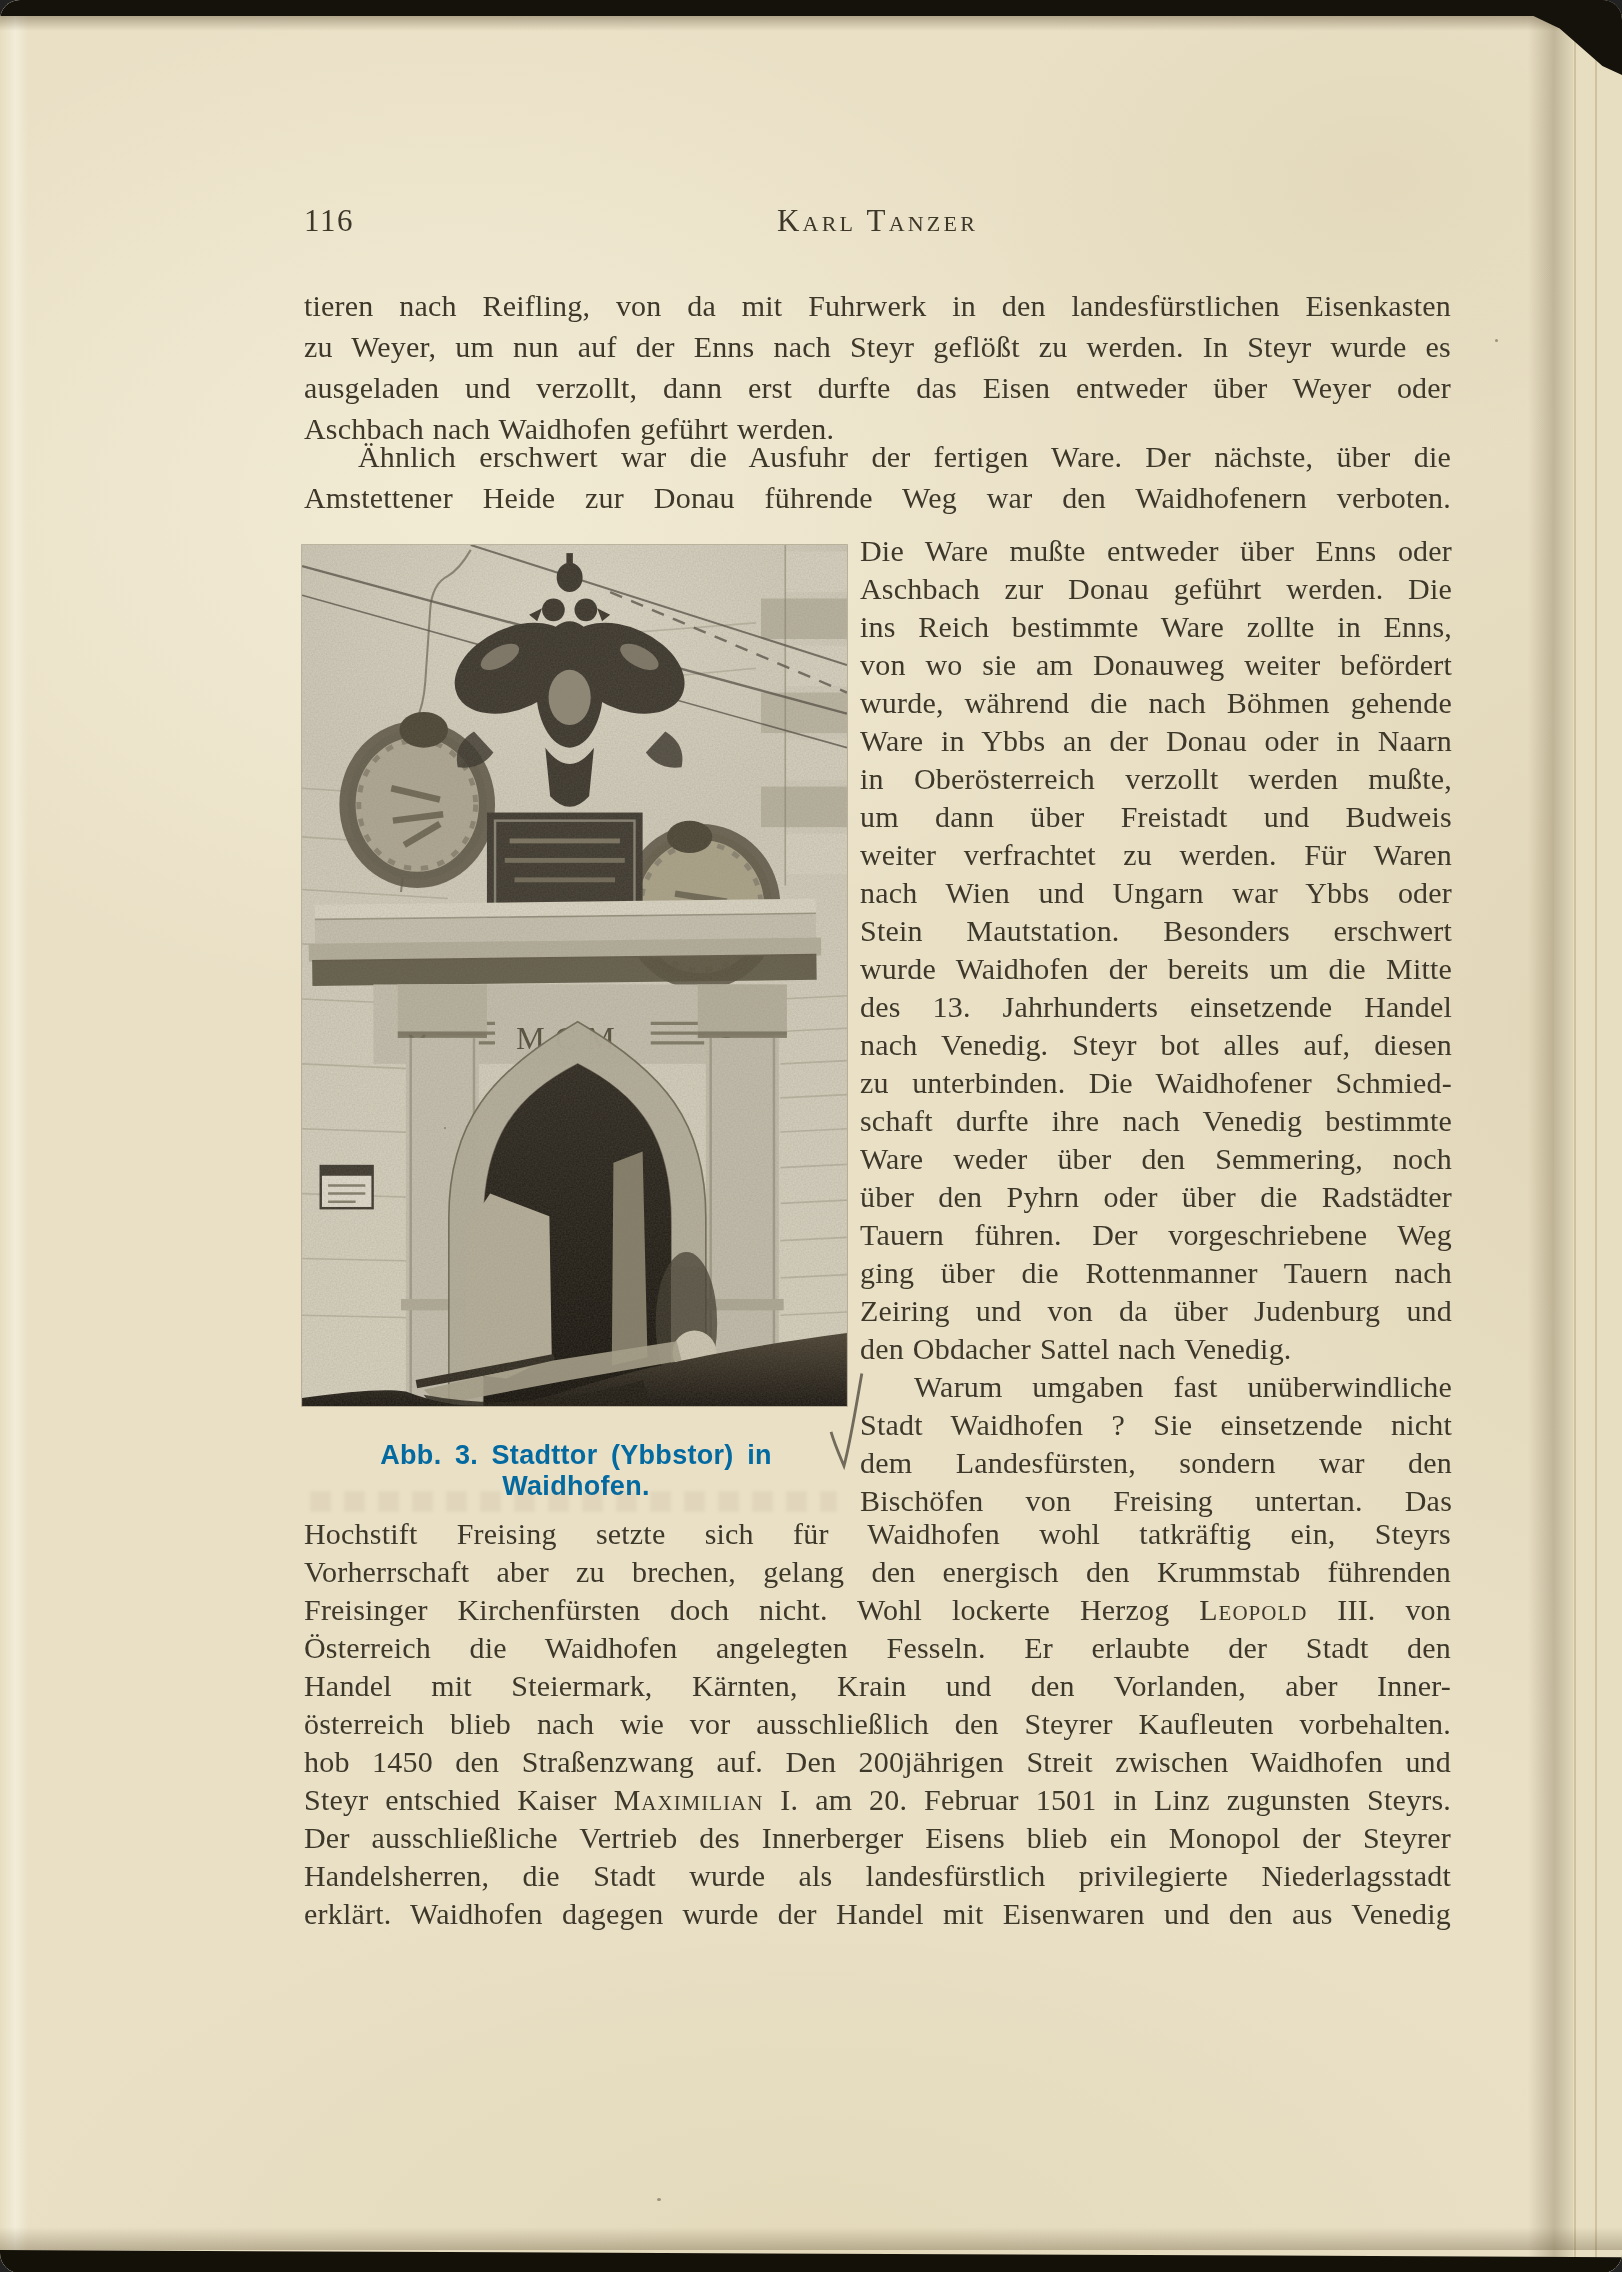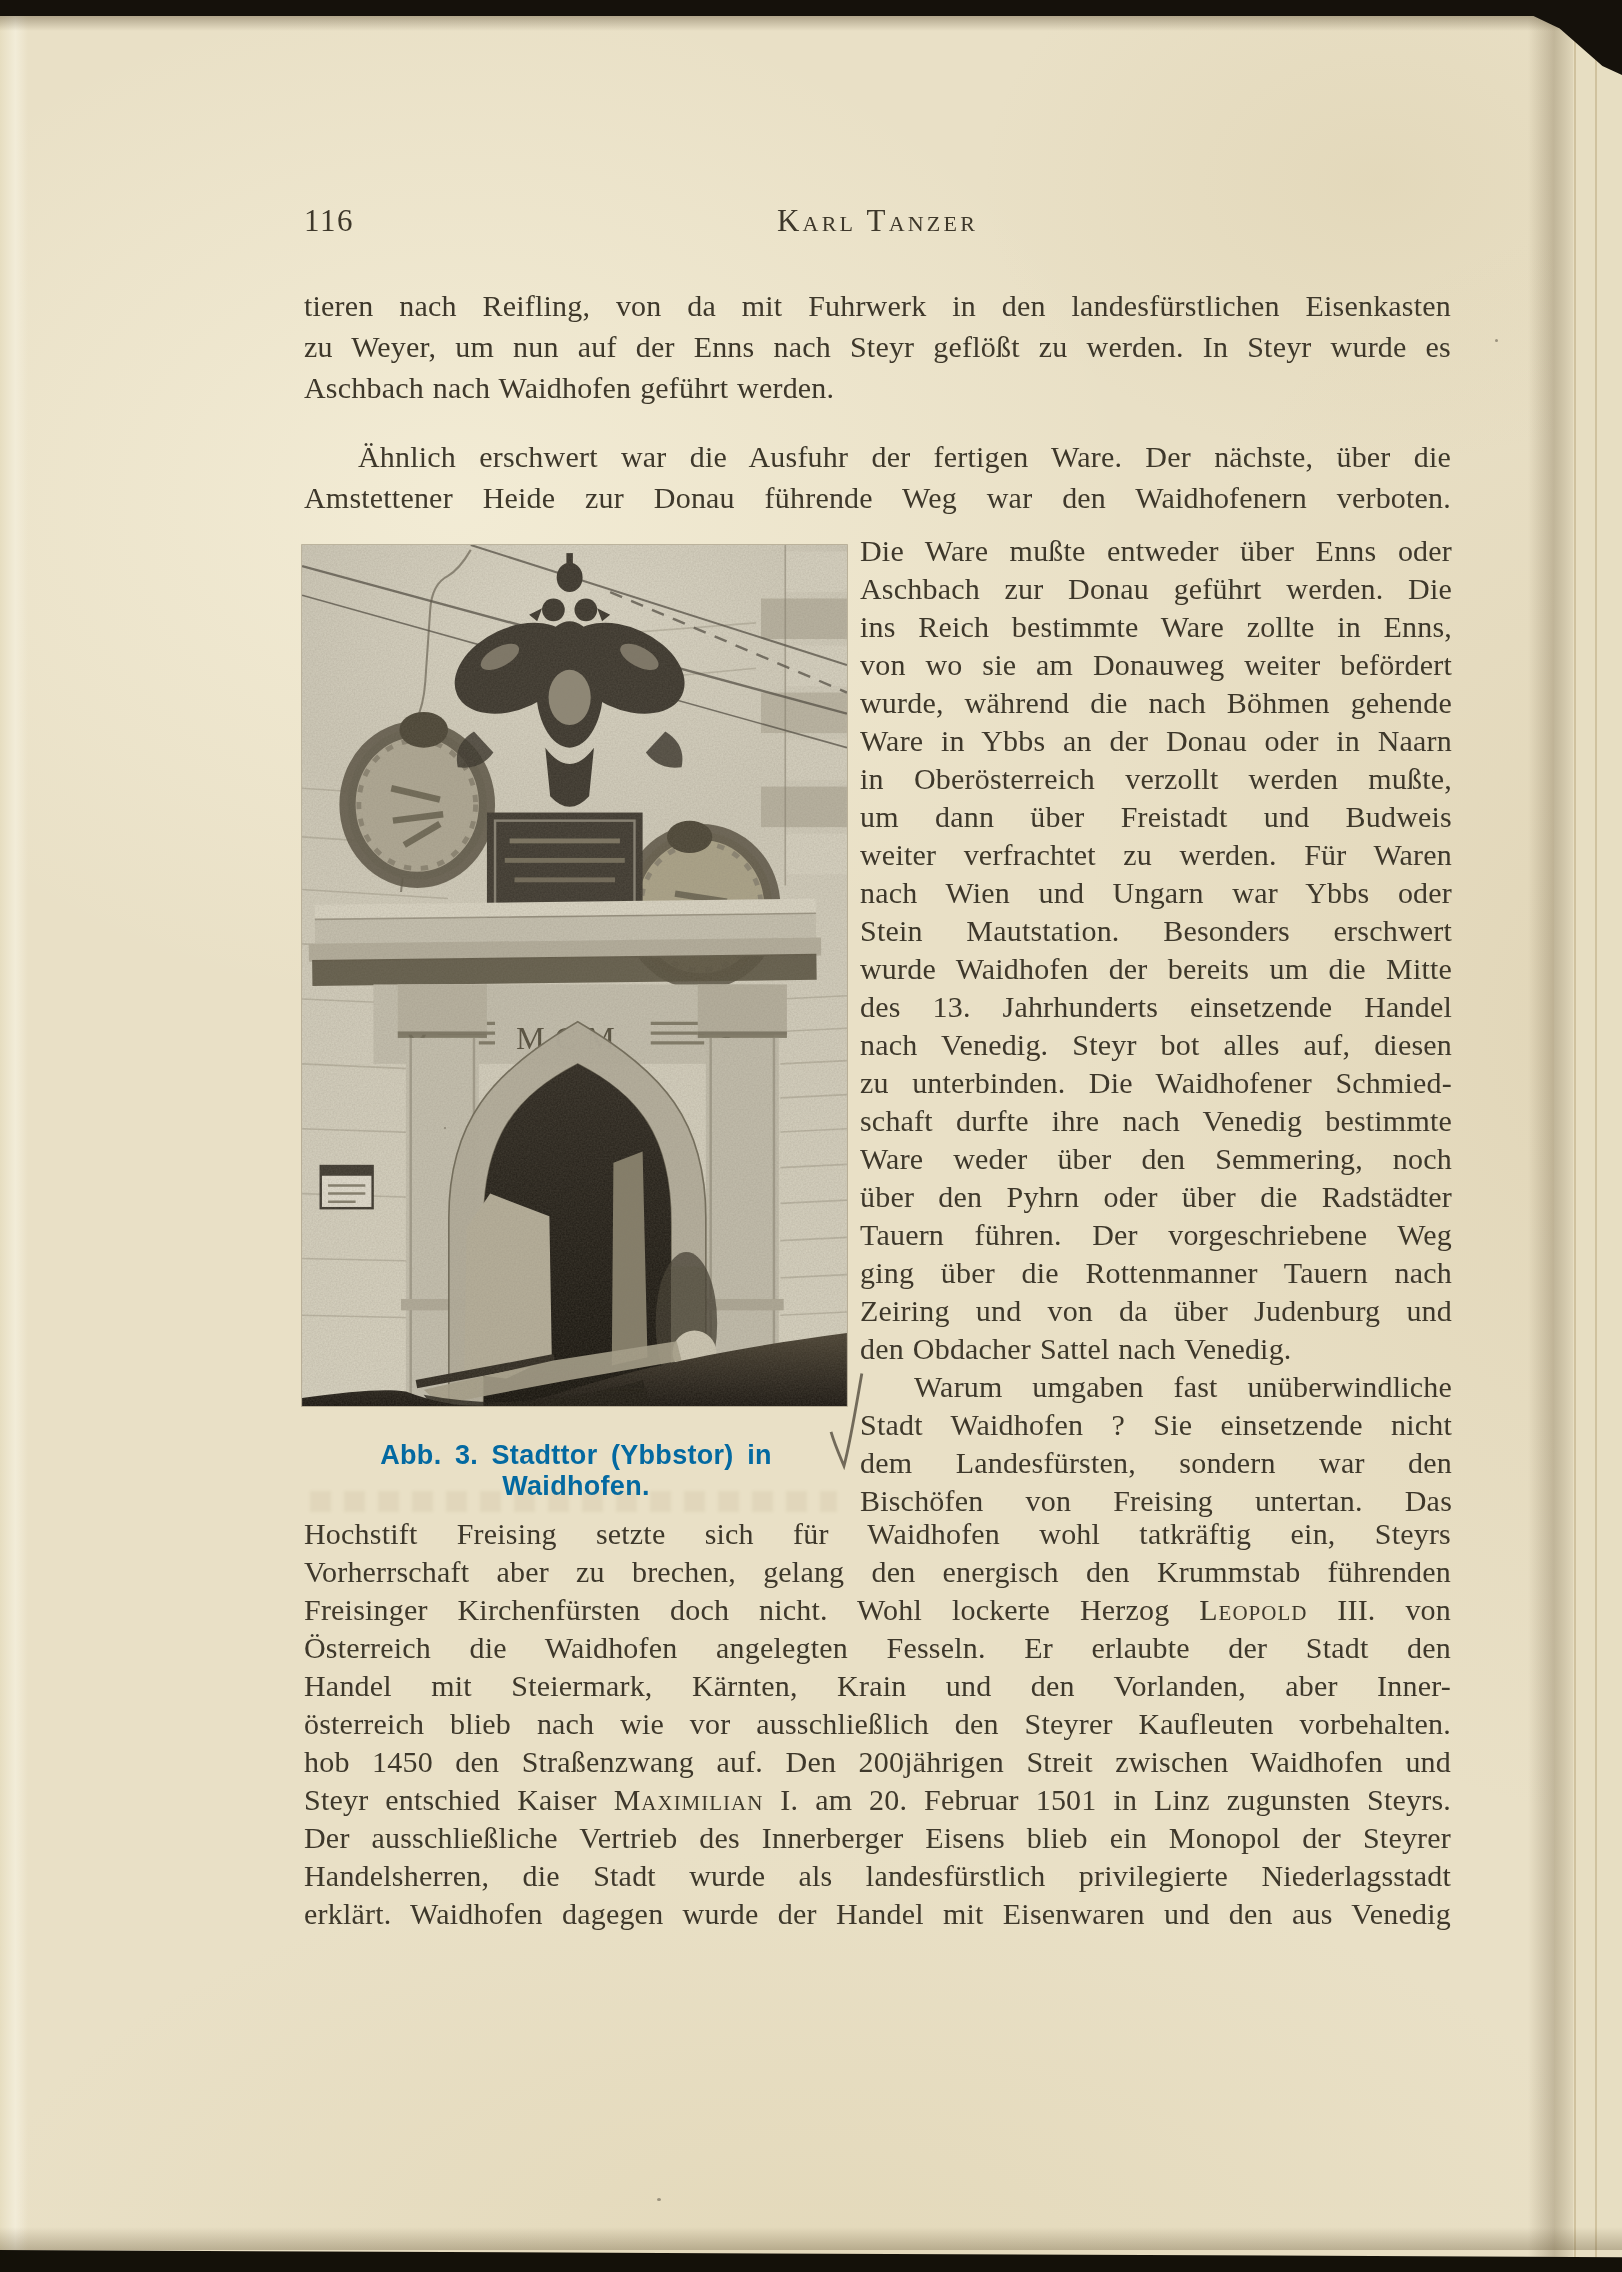--- a/index.html
+++ b/index.html
@@ -1,20 +1,21 @@
 <!DOCTYPE html>
 <html style="font-size:13px"><head>
 <meta charset="utf-8">
 <style>
   html,body{margin:0;padding:0;background:#222;}
   .scan{
     position:relative; width:1622px; height:2273px; overflow:hidden;
     background:#e9e0c6;
     font-family:"Liberation Serif","DejaVu Serif",serif;
     color:#3e382b;
+    border-radius:20px;
   }
   .mottle{
     position:absolute; inset:0; pointer-events:none;
     background:
       radial-gradient(973px 730px at 28% 22%, rgba(250,245,225,.55), rgba(250,245,225,0) 70%),
       radial-gradient(730px 1135px at 98% 45%, rgba(190,168,120,.18), rgba(190,168,120,0) 70%),
       radial-gradient(1135px 568px at 50% 100%, rgba(205,188,140,.20), rgba(205,188,140,0) 75%),
       radial-gradient(568px 406px at 85% 8%, rgba(195,175,125,.15), rgba(195,175,125,0) 70%);
   }
   
@@ -68,20 +69,21 @@
   <div class="mottle"></div>
 
   <div class="pagehead">
     <span class="pagenum">116</span>
     <span class="runhead">Karl Tanzer</span>
   </div>
 
   <div class="tblock" id="p1">
       <div class="ln">tieren nach Reifling, von da mit Fuhrwerk in den landesfürstlichen Eisenkasten</div>
       <div class="ln">zu Weyer, um nun auf der Enns nach Steyr geflößt zu werden. In Steyr wurde es</div>
+      <div class="ln">ausgeladen und verzollt, dann erst durfte das Eisen entweder über Weyer oder</div>
       <div class="ln end">Aschbach nach Waidhofen geführt werden.</div>
     </div>
   <div class="tblock" id="p2">
       <div class="ln indent">Ähnlich erschwert war die Ausfuhr der fertigen Ware. Der nächste, über die</div>
       <div class="ln">Amstettener Heide zur Donau führende Weg war den Waidhofenern verboten.</div>
     </div>
   <div class="tblock" id="column">
       <div class="ln">Die Ware mußte entweder über Enns oder</div>
       <div class="ln">Aschbach zur Donau geführt werden. Die</div>
       <div class="ln">ins Reich bestimmte Ware zollte in Enns,</div>

